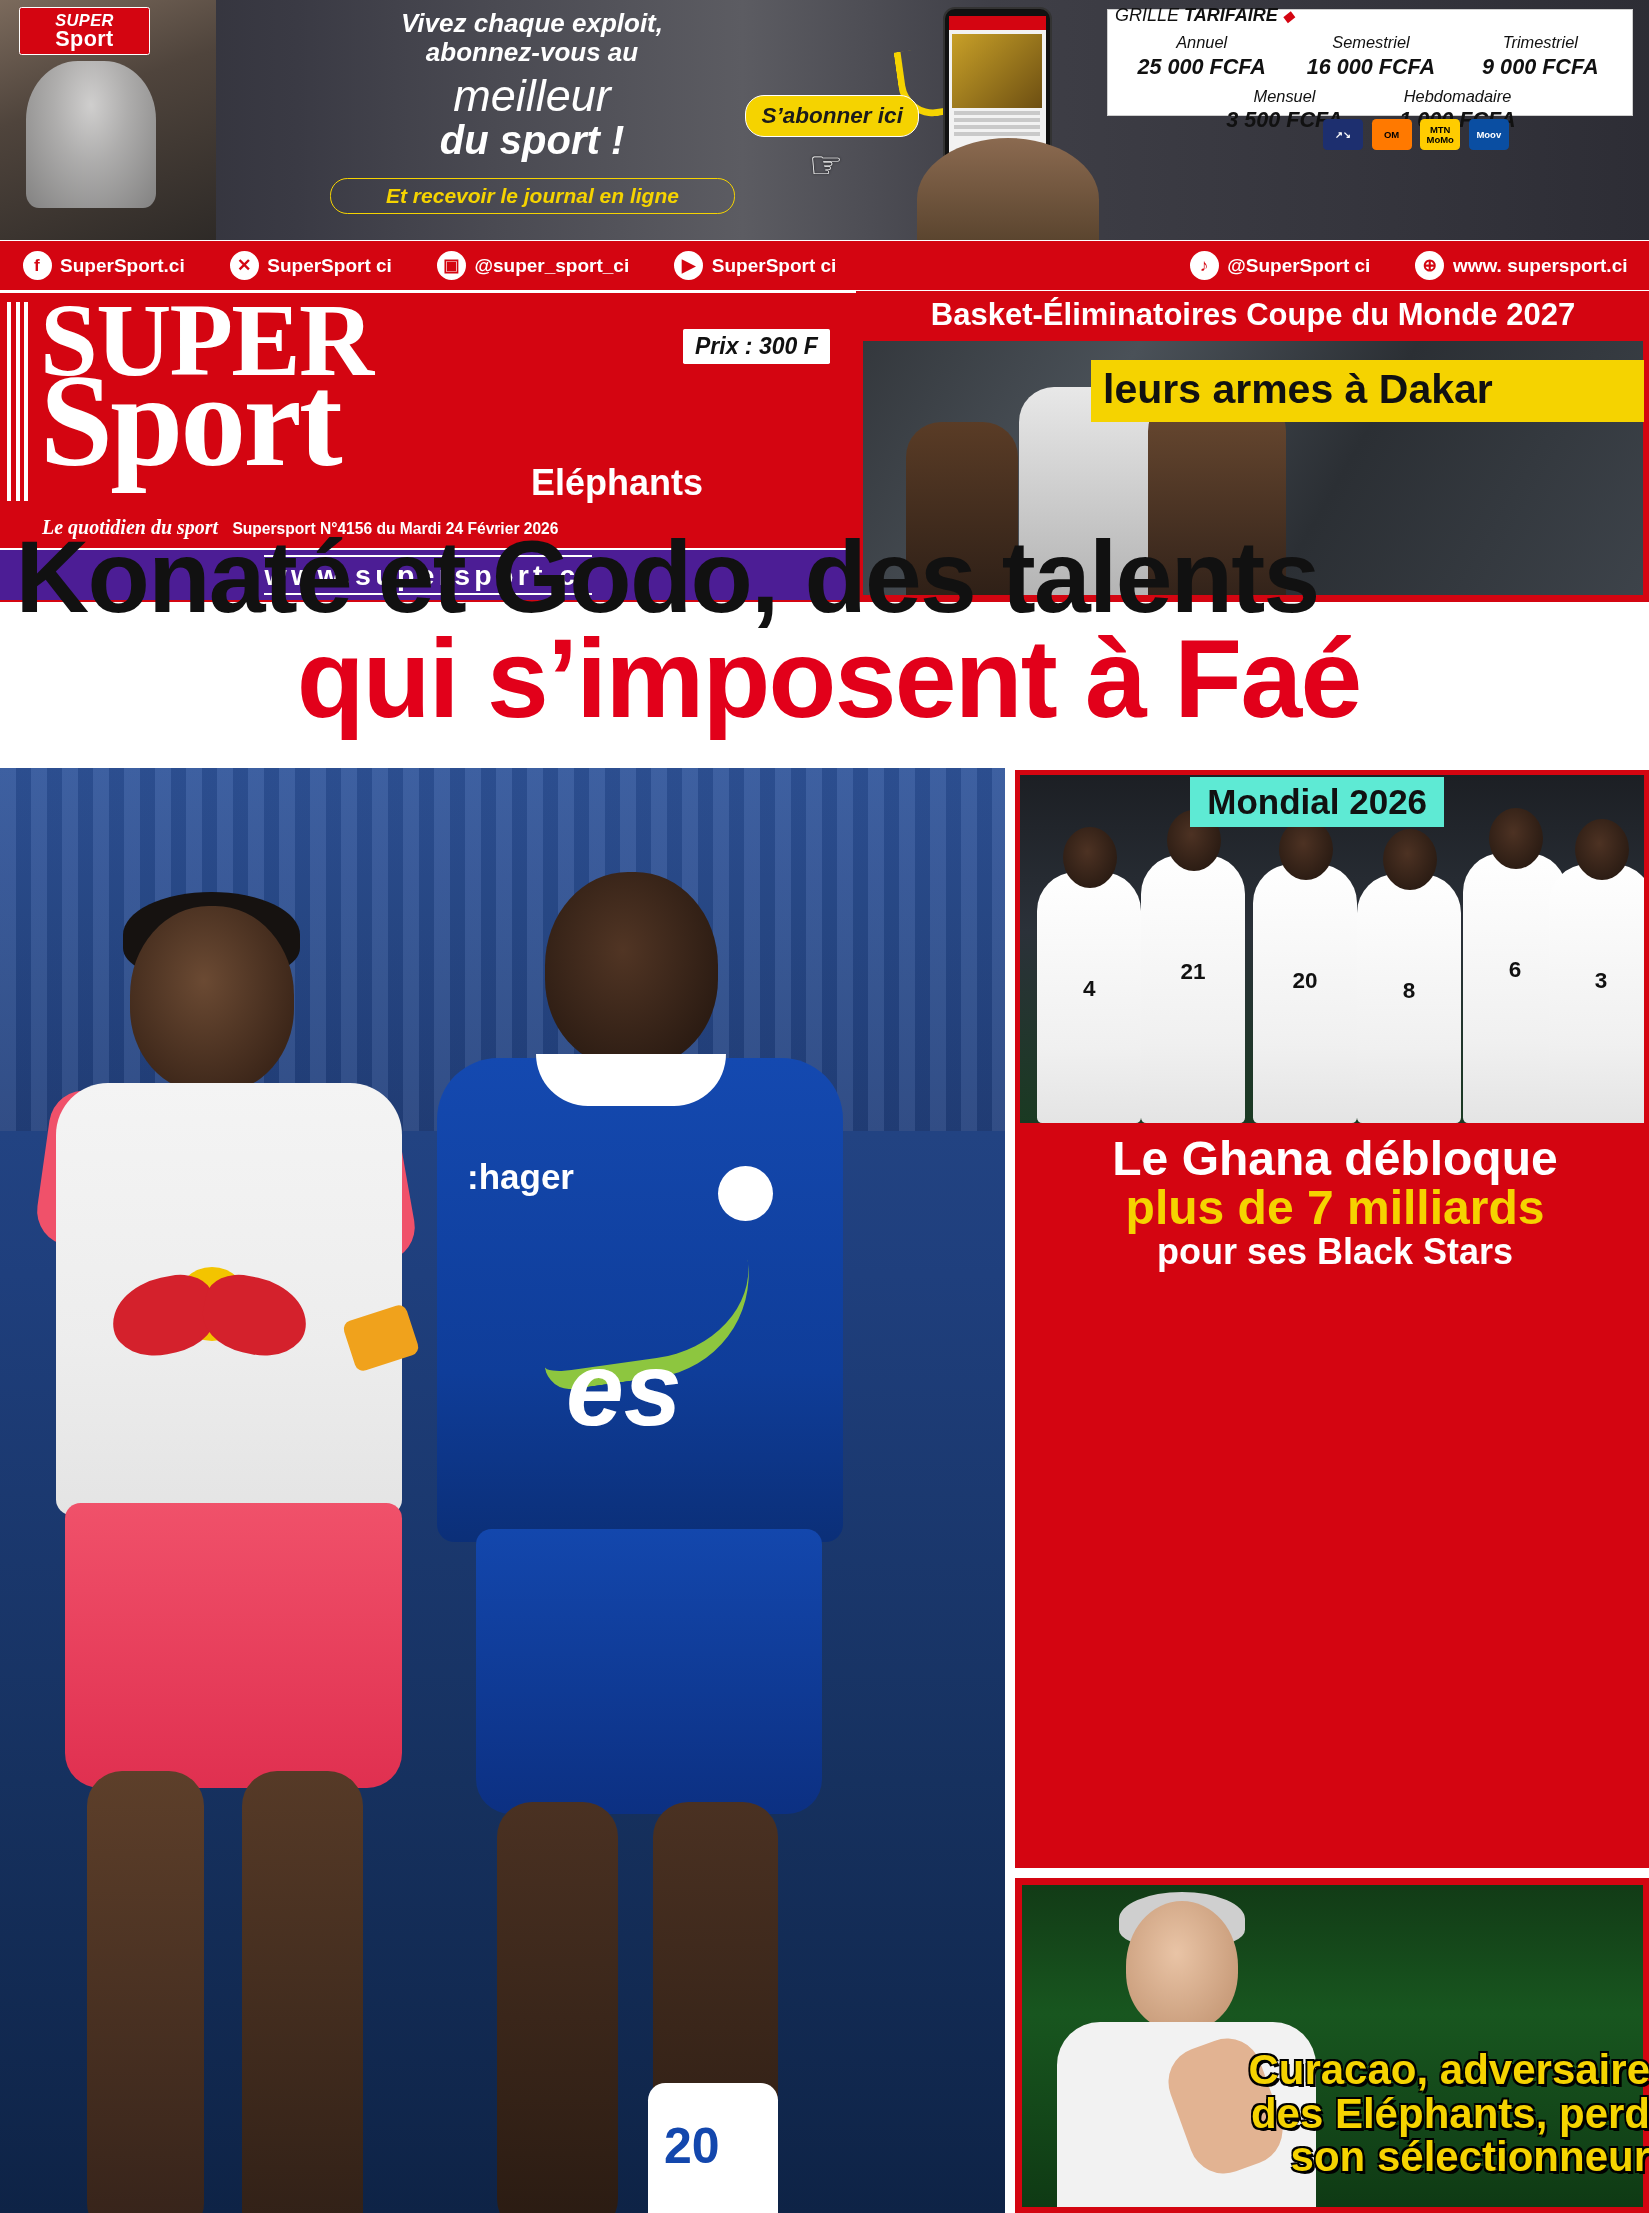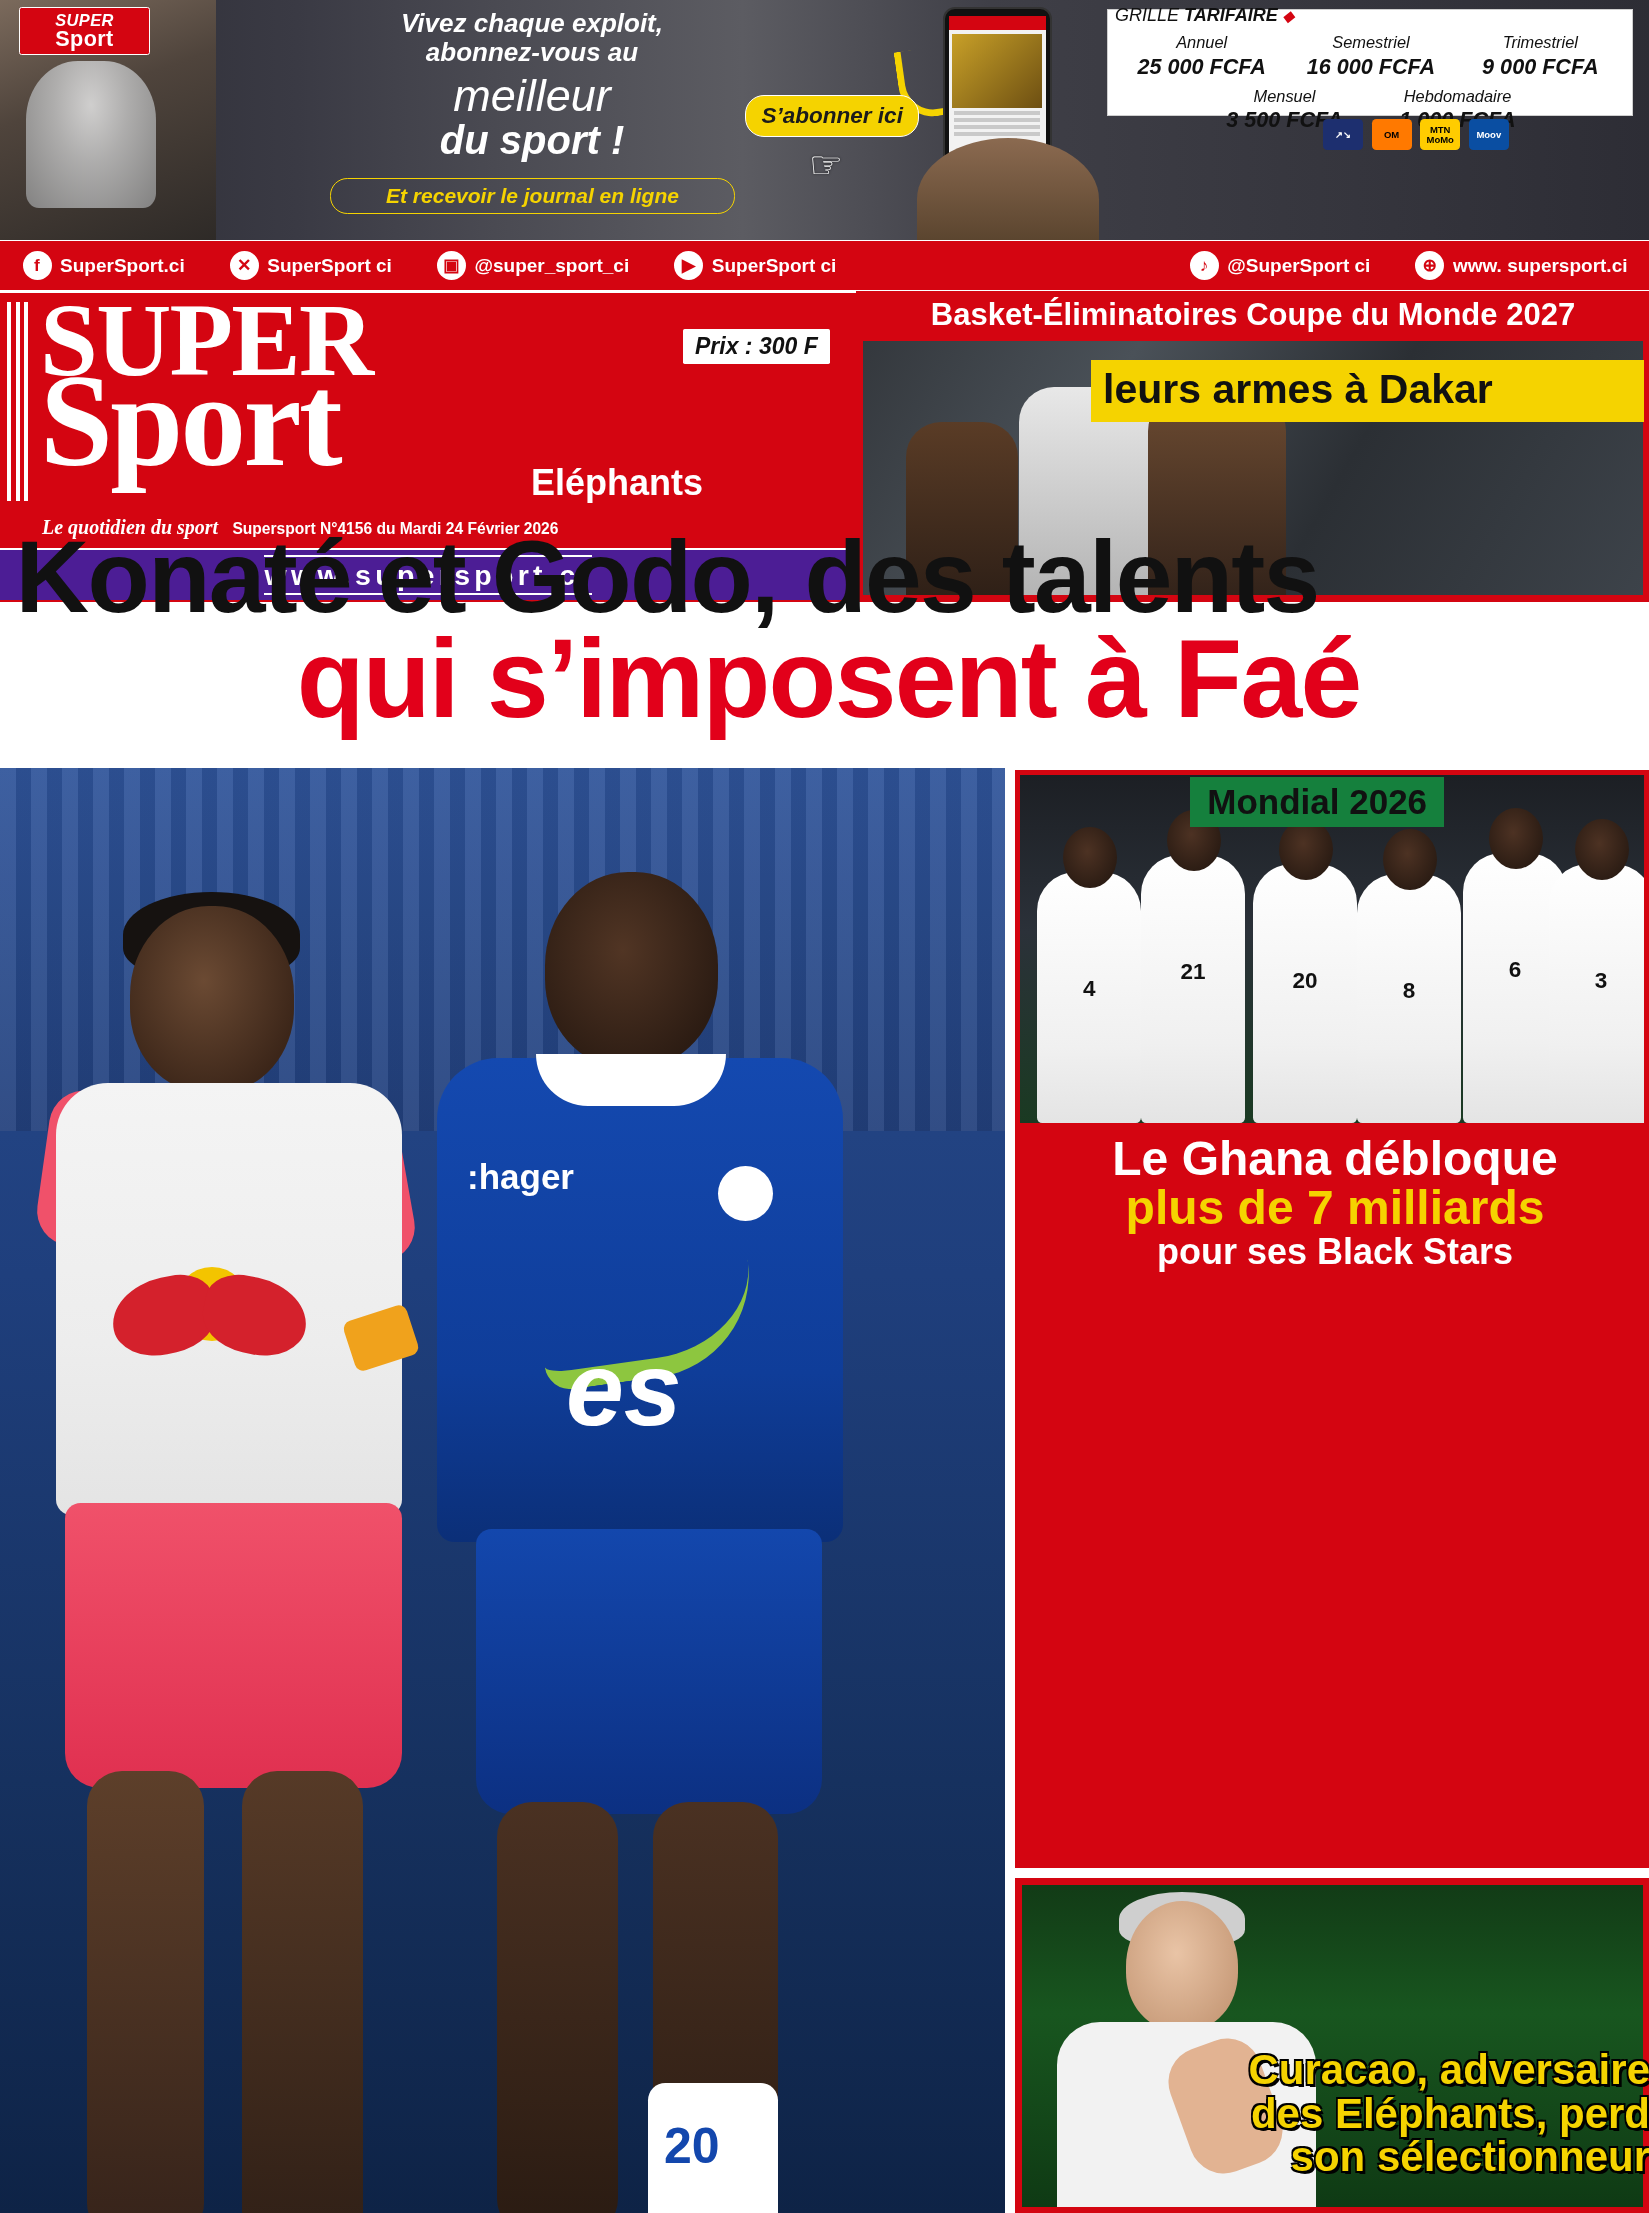--- a/index.html
+++ b/index.html
@@ -230,21 +230,21 @@
     position: absolute; left: 1020px; top: 775px; width: 624px; height: 348px;
     background: linear-gradient(180deg, #1c1f24 0%, #2b3139 45%, #1a3a22 100%);
     overflow: hidden;
   }
   .gp-p { position: absolute; bottom: 0; width: 104px; height: 259px;
           background: linear-gradient(180deg, #ffffff 0%, #f0f0f0 70%, #e4e4e4 100%); border-radius: 39px 39px 5.2px 5.2px; }
   .gp-p:before { content: ""; position: absolute; left: 26px; top: -45px; width: 54px; height: 61px;
           background: radial-gradient(ellipse at 45% 40%, #4d3223 0%, #281a12 80%); border-radius: 50%; }
   .gp-n { position: absolute; top: 104px; width: 100%; text-align: center; color: #111; font-size: 22.5px; font-weight: bold; }
   .mondial-tag {
-    position: absolute; left: 1190px; top: 777px; background: #15803d; color: #111;
+    position: absolute; left: 1190px; top: 777px; background: #5eead4; color: #111;
     font-size: 35px; font-weight: bold; padding: 5.2px 17.3px;
   }
   .ghana-head { position: absolute; left: 1027px; top: 1134px; width: 616px; text-align: center; line-height: 1.03; }
   .ghana-head .l1 { font-size: 48px; font-weight: bold; color: #fff; }
   .ghana-head .l2 { font-size: 48px; font-weight: bold; color: #f5d300; }
   .ghana-head .l3 { font-size: 36px; font-weight: bold; color: #fff; }
 
   
   .curacao-box { position: absolute; left: 1015px; top: 1878px; width: 635px; height: 336px; background: #d40511; }
   .curacao-photo {

